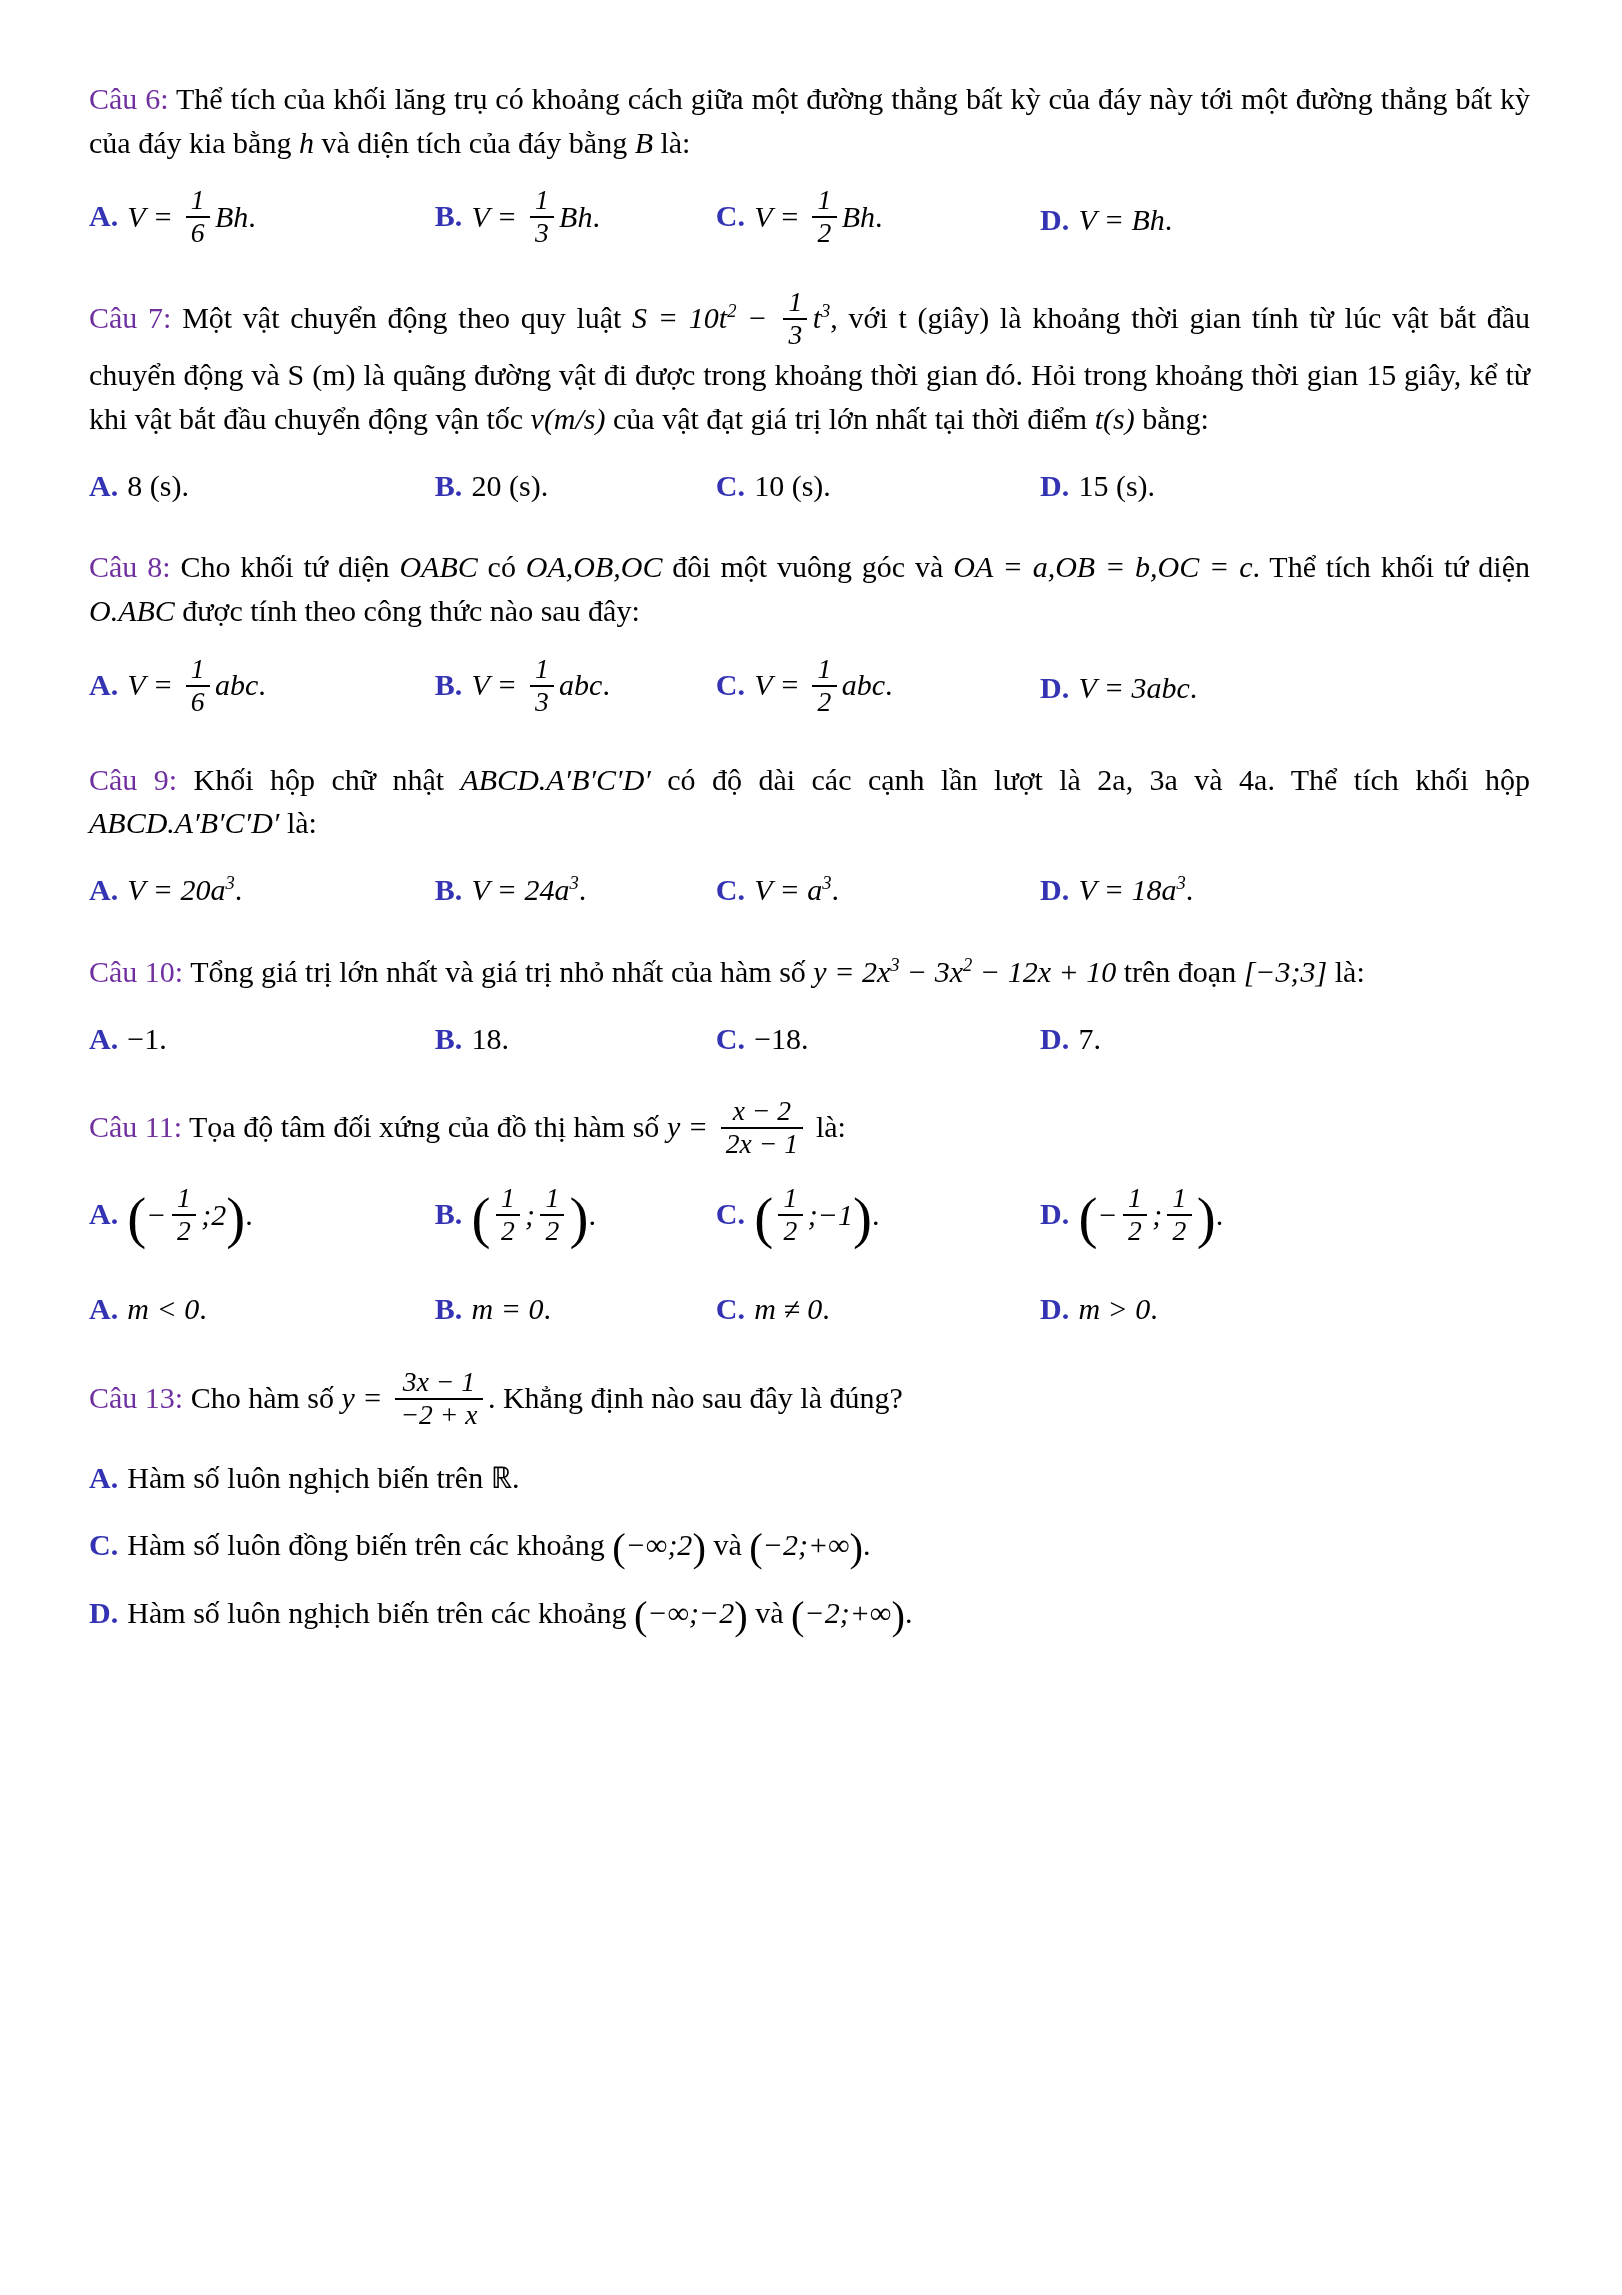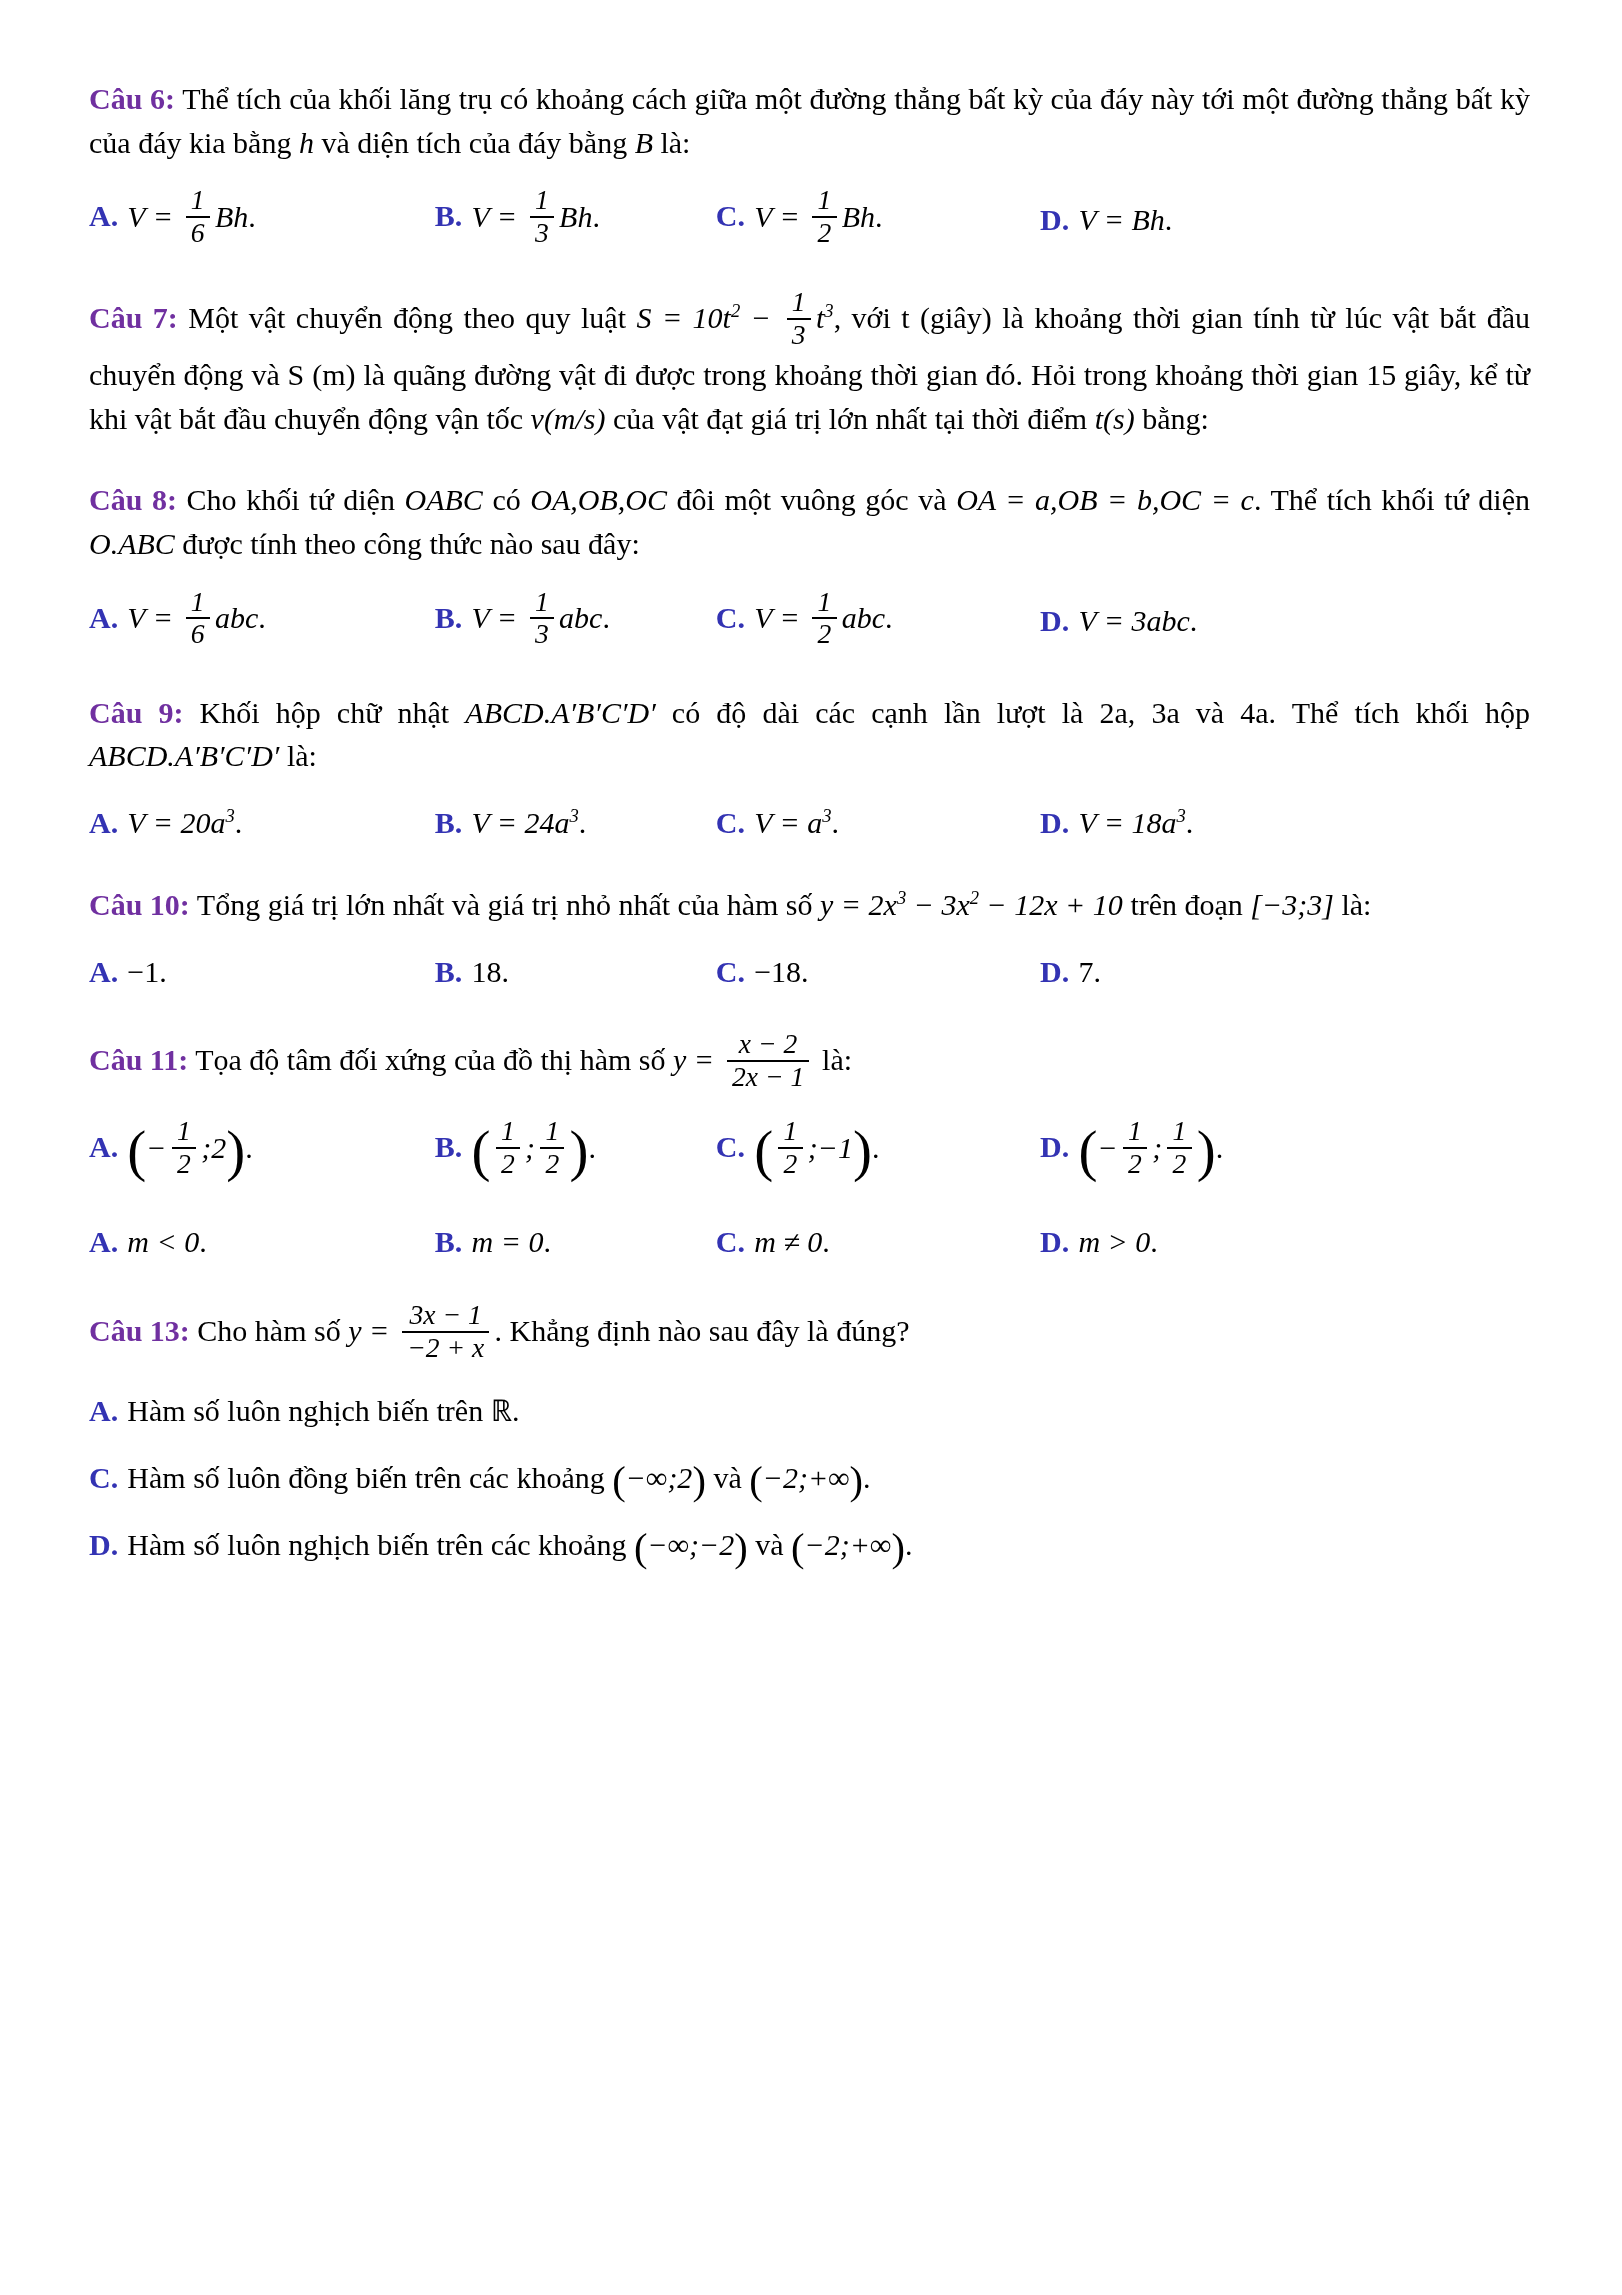--- a/index.html
+++ b/index.html
@@ -5,21 +5,21 @@
   html, body { margin:0; padding:0; }
   body {
     width:1623px; height:2295px; background:#ffffff;
     font-family:"Liberation Serif", serif;
     font-size:30px; color:#000000;
     overflow:hidden;
   }
   .page { width:100%; height:100%; padding:77px 93px 0 89px; box-sizing:border-box; }
   .question { margin-bottom:38px; }
   .qbody { text-align:justify; line-height:1.45; margin:0; }
-  .qlabel { font-weight:bold; color:var(--q-color,#7030a0); }
+  .qlabel { font-weight:normal; color:var(--q-color,#7030a0); }
   .choices { margin-top:23.6px; }
   .choices.row { display:grid; grid-template-columns:24% 19.5% 22.5% 34%; align-items:center; }
   .choices.col .choice { margin-bottom:23.6px; }
   .choices.col .choice:last-child { margin-bottom:16px; }
   .choice { line-height:1.45; white-space:normal; }
   .letter { font-weight:bold; color:var(--c-color,#3333b3); margin-right:9.2px; }
   .m { font-style:italic; }
   .b { font-weight:normal; }
   sup { font-size:0.62em; font-style:italic; line-height:0; }
   .frac {
@@ -53,20 +53,26 @@
               <span class="den">2</span>
             </span><span class="m">Bh</span><span class="x">.</span></div>
           <div class="choice"><span class="letter">D.</span><span class="m">V = Bh</span><span class="x">.</span></div>
         </div>
       </section>
       <section class="question">
         <p class="qbody"><span class="qlabel">Câu 7:</span> <span class="x">Một vật chuyển động theo quy luật </span><span class="m">S = 10t</span><sup>2</sup><span class="m"> − </span><span class="frac">
             <span class="num">1</span>
             <span class="den">3</span>
           </span><span class="m">t</span><sup>3</sup><span class="x">, với t (giây) là khoảng thời gian tính từ lúc vật bắt đầu chuyển động và S (m) là quãng đường vật đi được trong khoảng thời gian đó. Hỏi trong khoảng thời gian 15 giây, kể từ khi vật bắt đầu chuyển động vận tốc </span><span class="m">v(m/s)</span><span class="x"> của vật đạt giá trị lớn nhất tại thời điểm </span><span class="m">t(s)</span><span class="x"> bằng:</span></p>
+        <div class="choices row">
+          <div class="choice"><span class="letter">A.</span><span class="x">8 (s).</span></div>
+          <div class="choice"><span class="letter">B.</span><span class="x">20 (s).</span></div>
+          <div class="choice"><span class="letter">C.</span><span class="x">10 (s).</span></div>
+          <div class="choice"><span class="letter">D.</span><span class="x">15 (s).</span></div>
+        </div>
       </section>
       <section class="question">
         <p class="qbody"><span class="qlabel">Câu 8:</span> <span class="x">Cho khối tứ diện </span><span class="m">OABC</span><span class="x"> có </span><span class="m">OA,OB,OC</span><span class="x"> đôi một vuông góc và </span><span class="m">OA = a,OB = b,OC = c</span><span class="x">. Thể tích khối tứ diện </span><span class="m">O.ABC</span><span class="x"> được tính theo công thức nào sau đây:</span></p>
         <div class="choices row">
           <div class="choice"><span class="letter">A.</span><span class="m">V = </span><span class="frac">
               <span class="num">1</span>
               <span class="den">6</span>
             </span><span class="m">abc</span><span class="x">.</span></div>
           <div class="choice"><span class="letter">B.</span><span class="m">V = </span><span class="frac">
               <span class="num">1</span>

